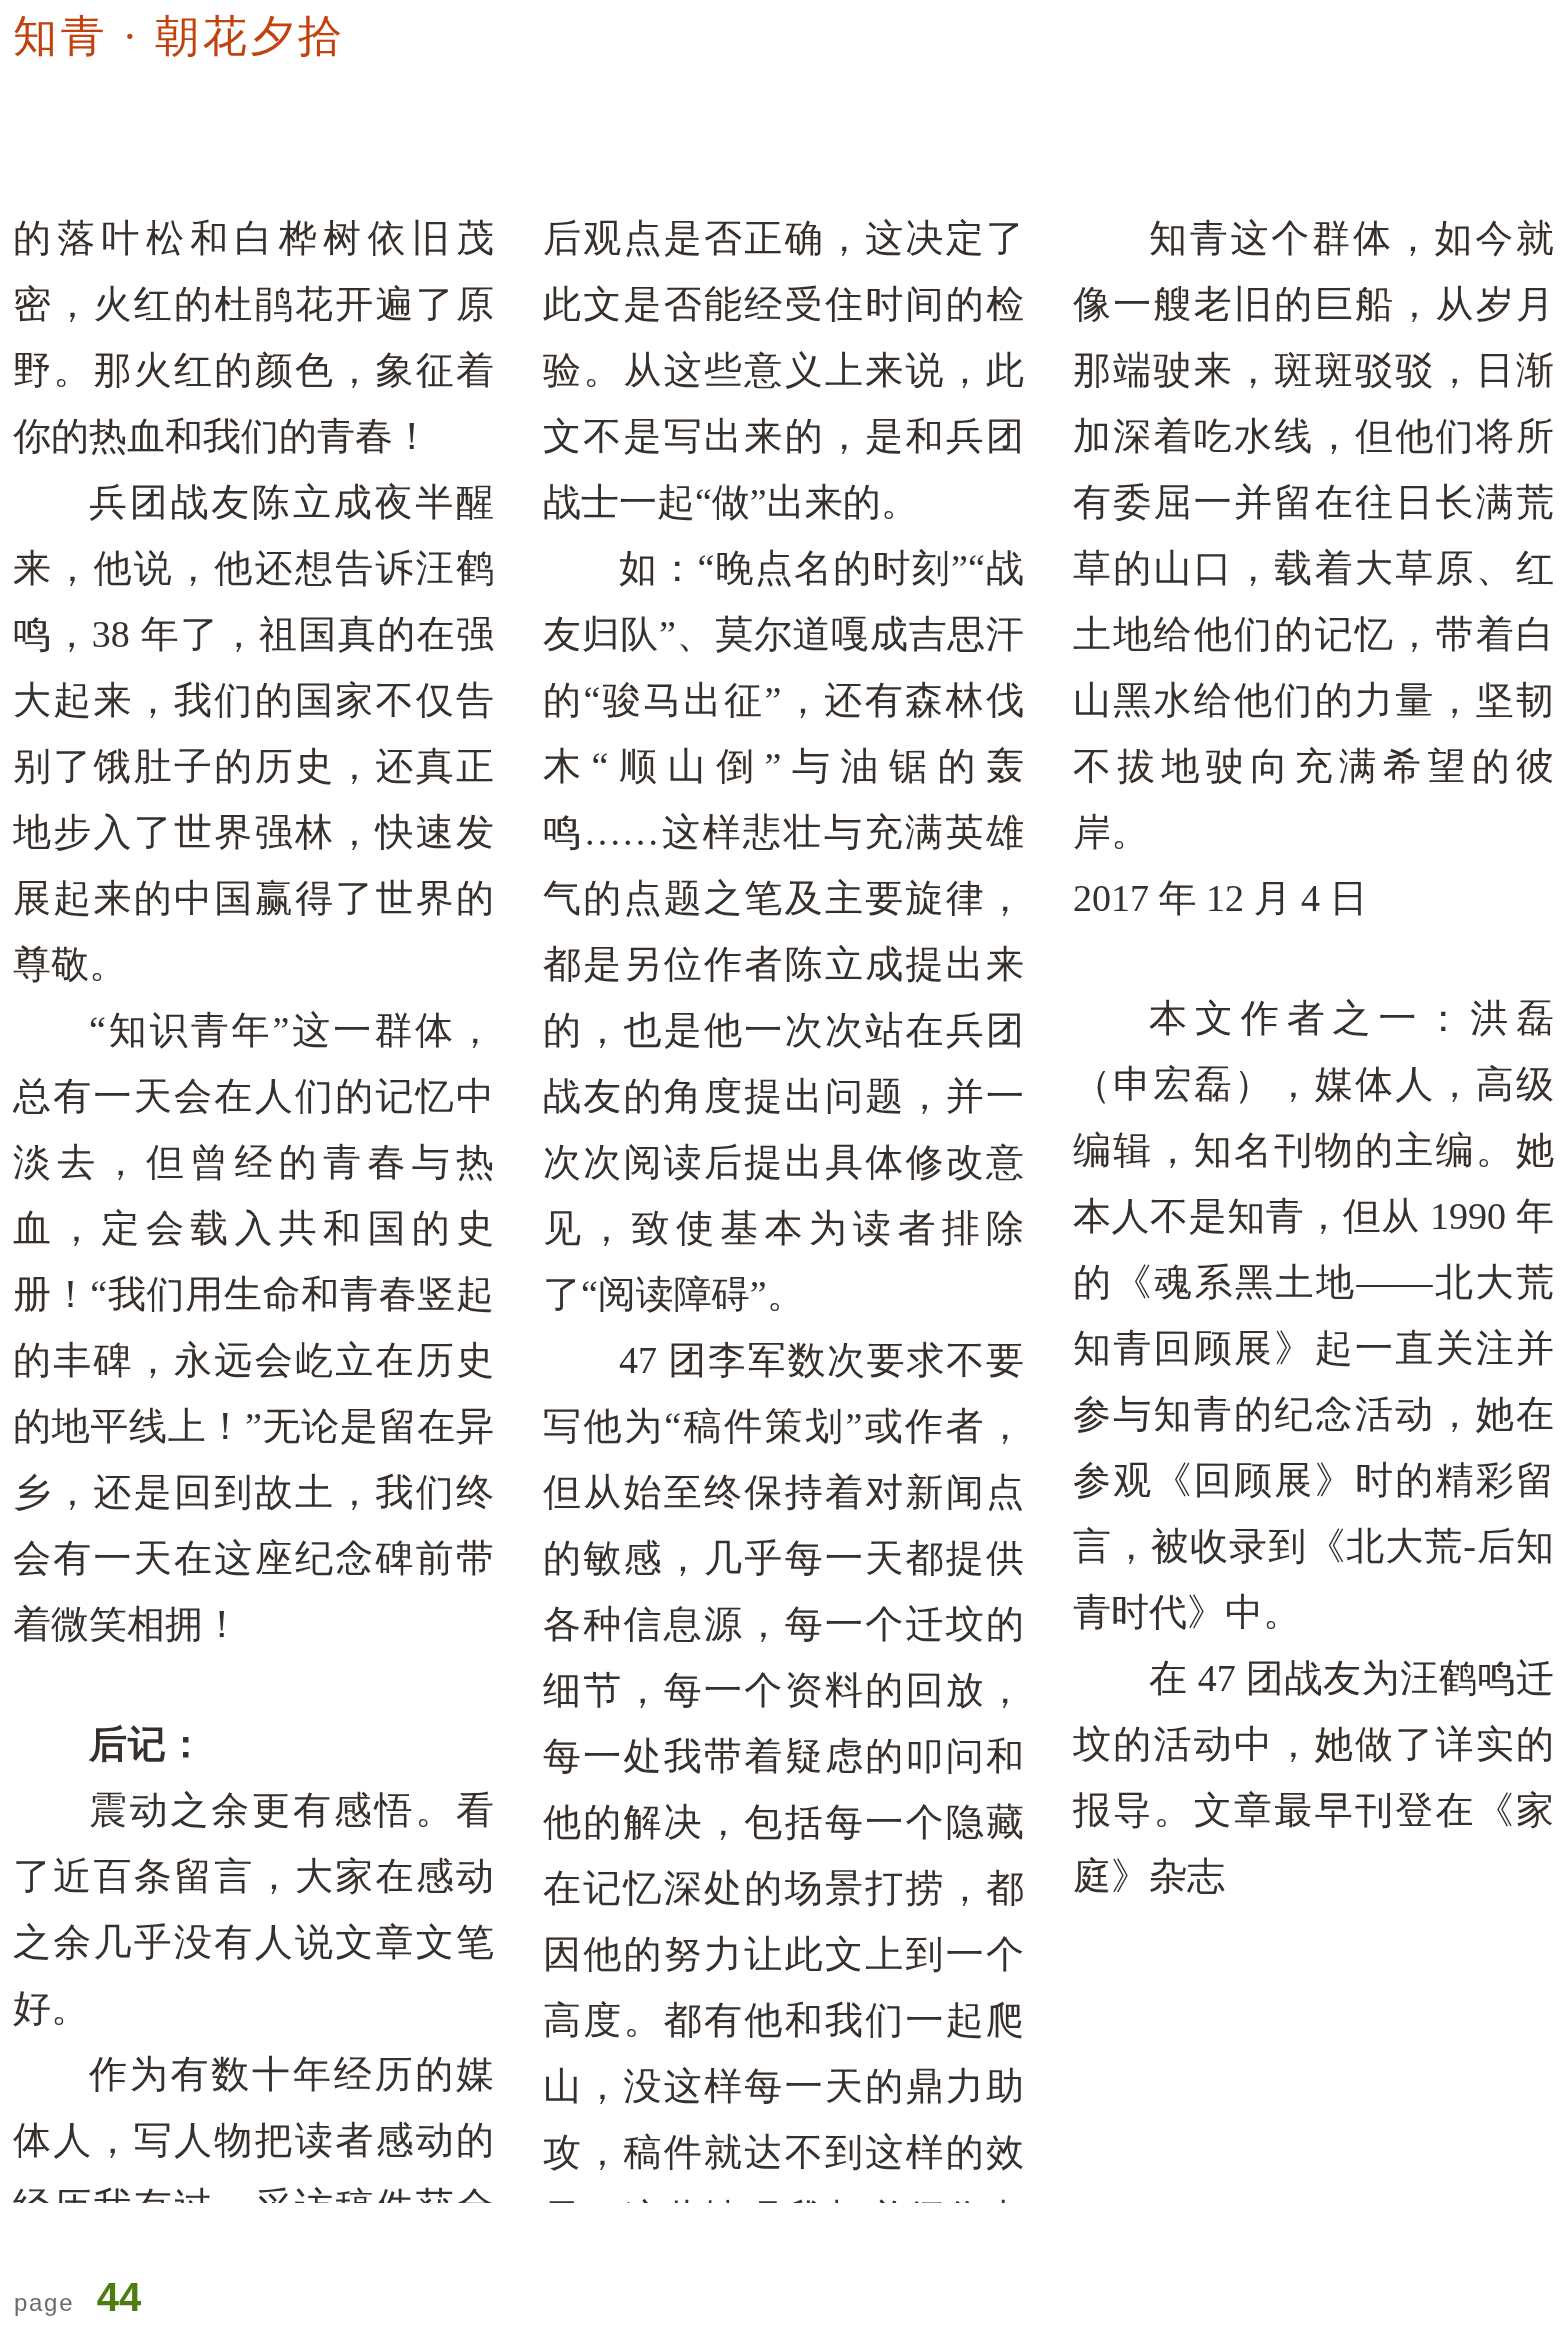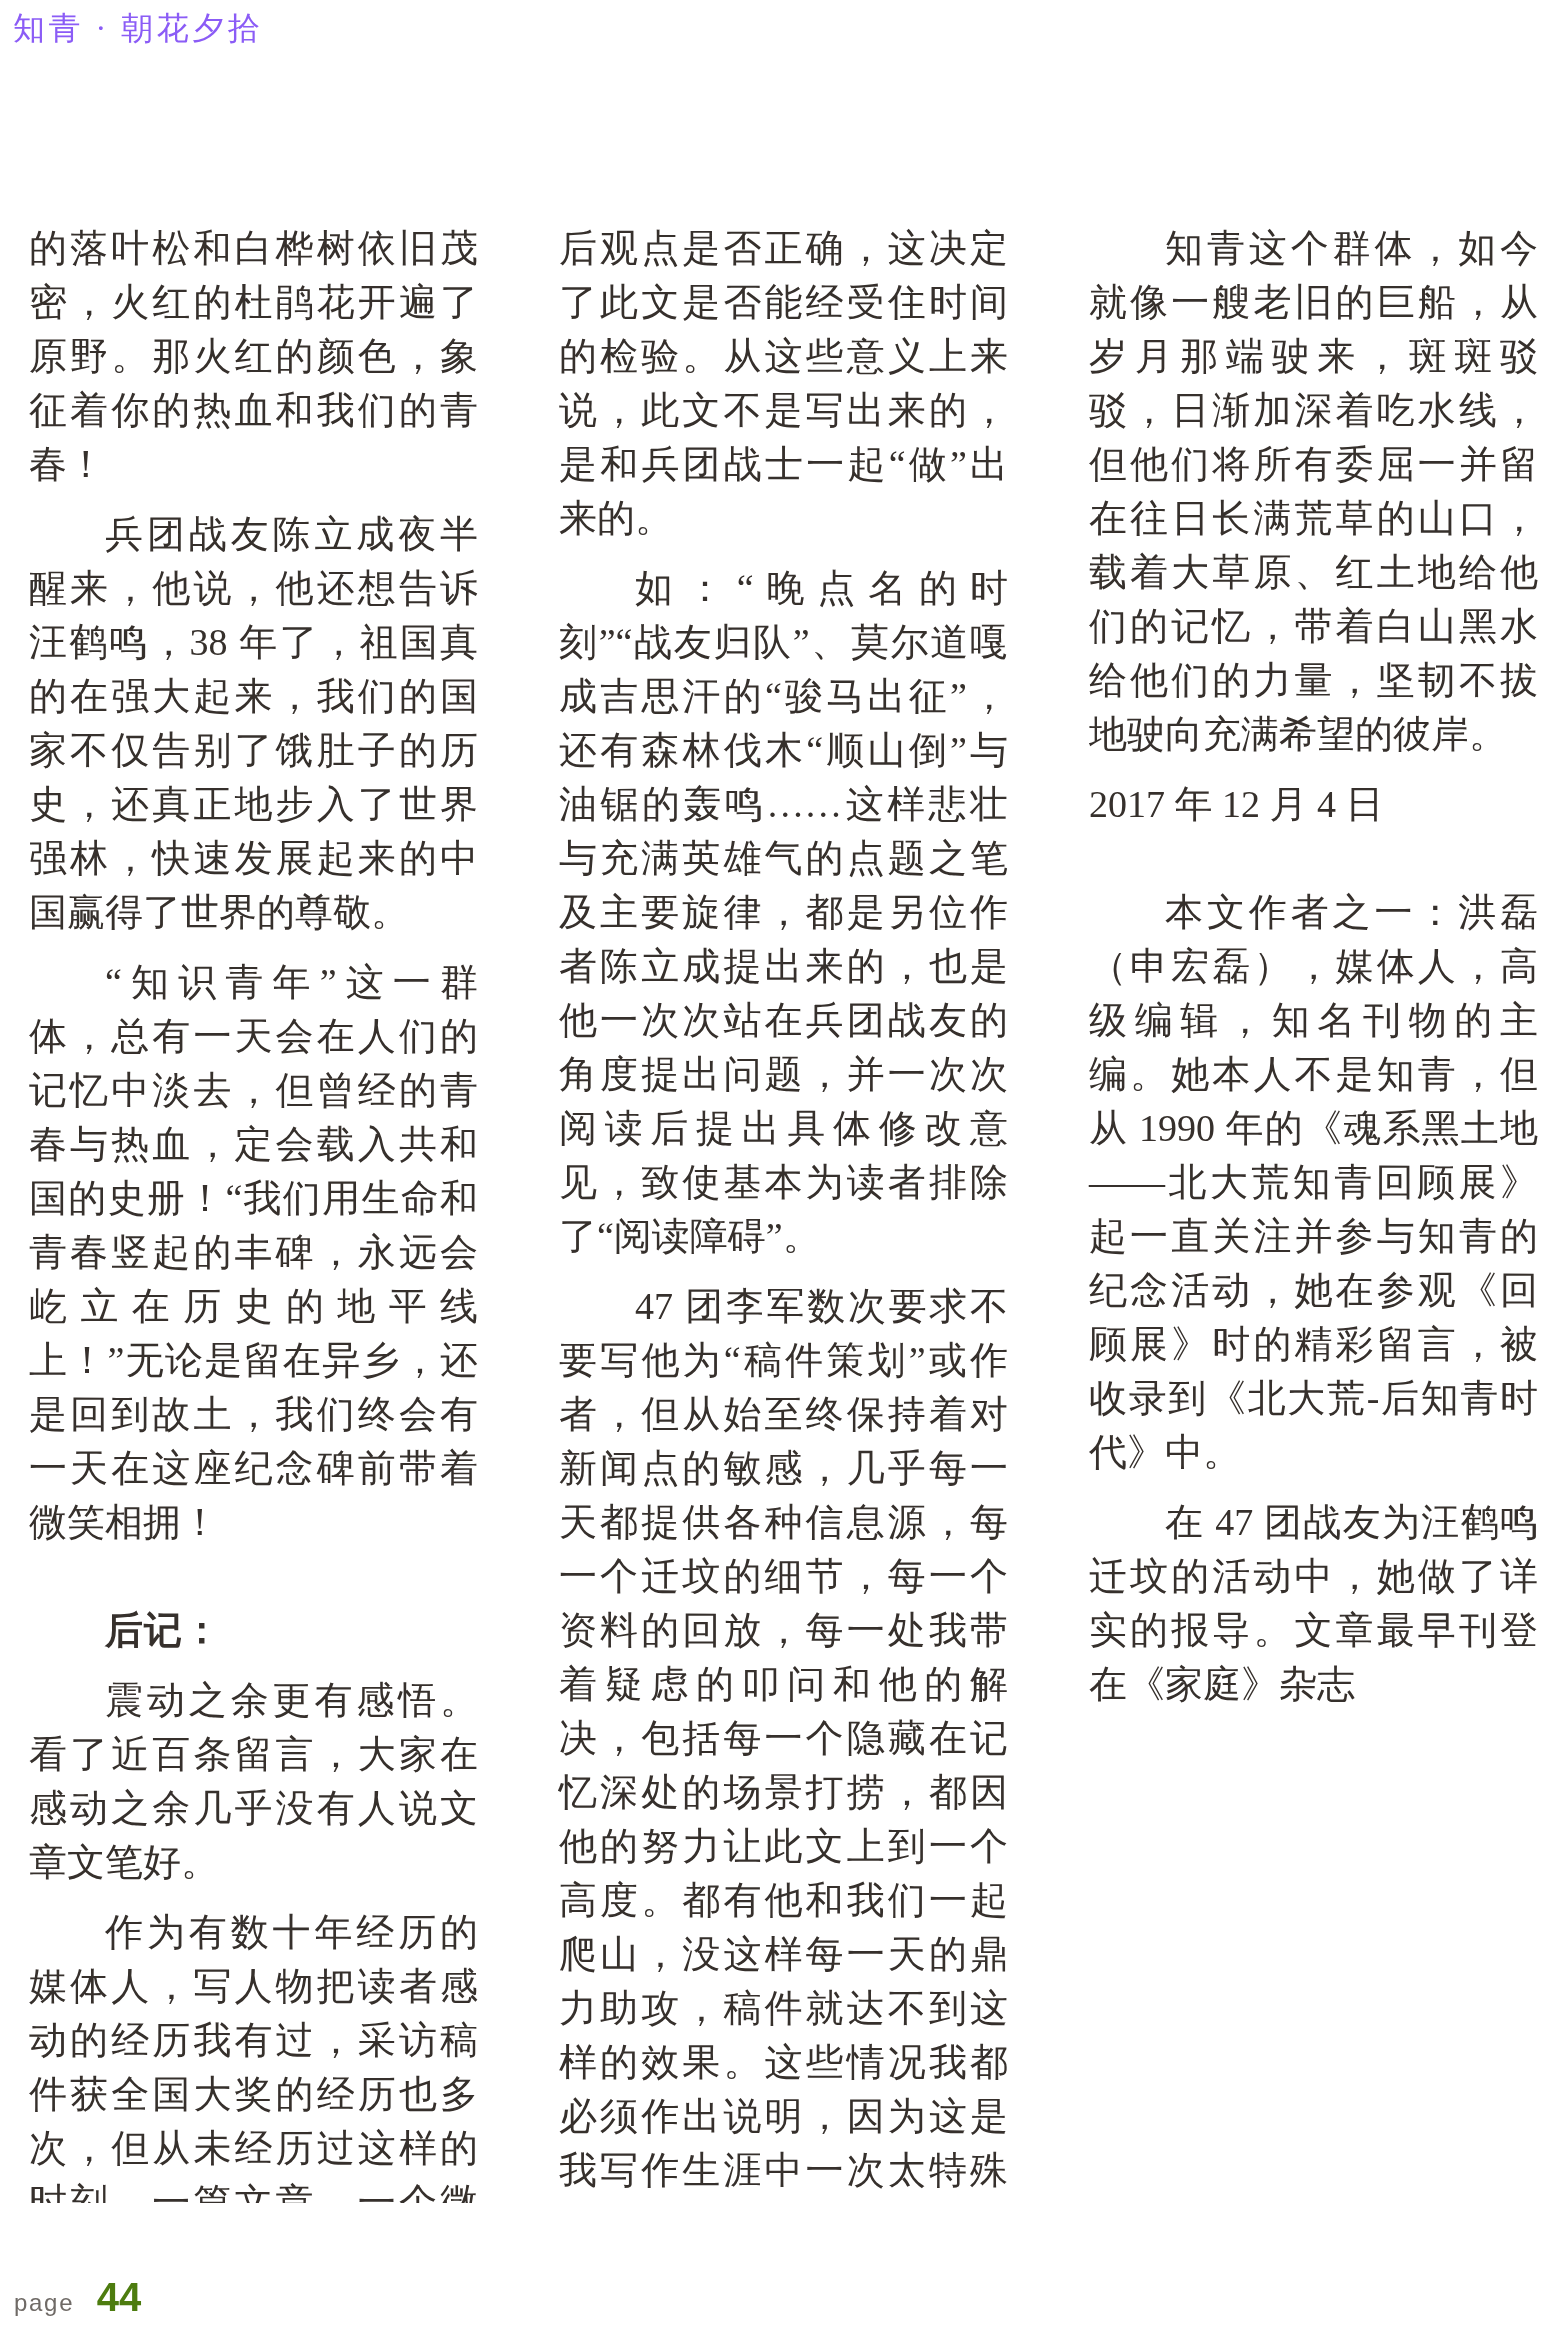--- a/index.html
+++ b/index.html
@@ -13,42 +13,42 @@
     height: 2330px;
     background: #ffffff;
     overflow: hidden;
     font-family: "Liberation Serif", "DejaVu Serif", serif;
     color: #36302c;
   }
   .page-header {
     position: absolute;
     left: 13px;
     top: 7px;
-    font-size: 32px;
+    font-size: 44px;
     letter-spacing: 3.5px;
-    color: #8b5cf6;
+    color: #c2410c;
     white-space: nowrap;
   }
   .columns {
     position: absolute;
     left: 13px;
     top: 205px;
     width: 1543px;
     display: flex;
     gap: 49px;
   }
   .col {
     width: 481px;
     height: 1998px;
     overflow: hidden;
   }
   .col p {
-    margin: 16px;
+    margin: 0;
     font-size: 38px;
-    line-height: 54px;
+    line-height: 66px;
     text-align: justify;
     text-justify: inter-character;
     word-break: break-all;
   }
   .col p.indent { text-indent: 2em; }
   .ps-heading {
     font-family: "Liberation Sans", "DejaVu Sans", sans-serif;
     font-weight: bold;
     text-indent: 2em;
     margin-top: 54px !important;

